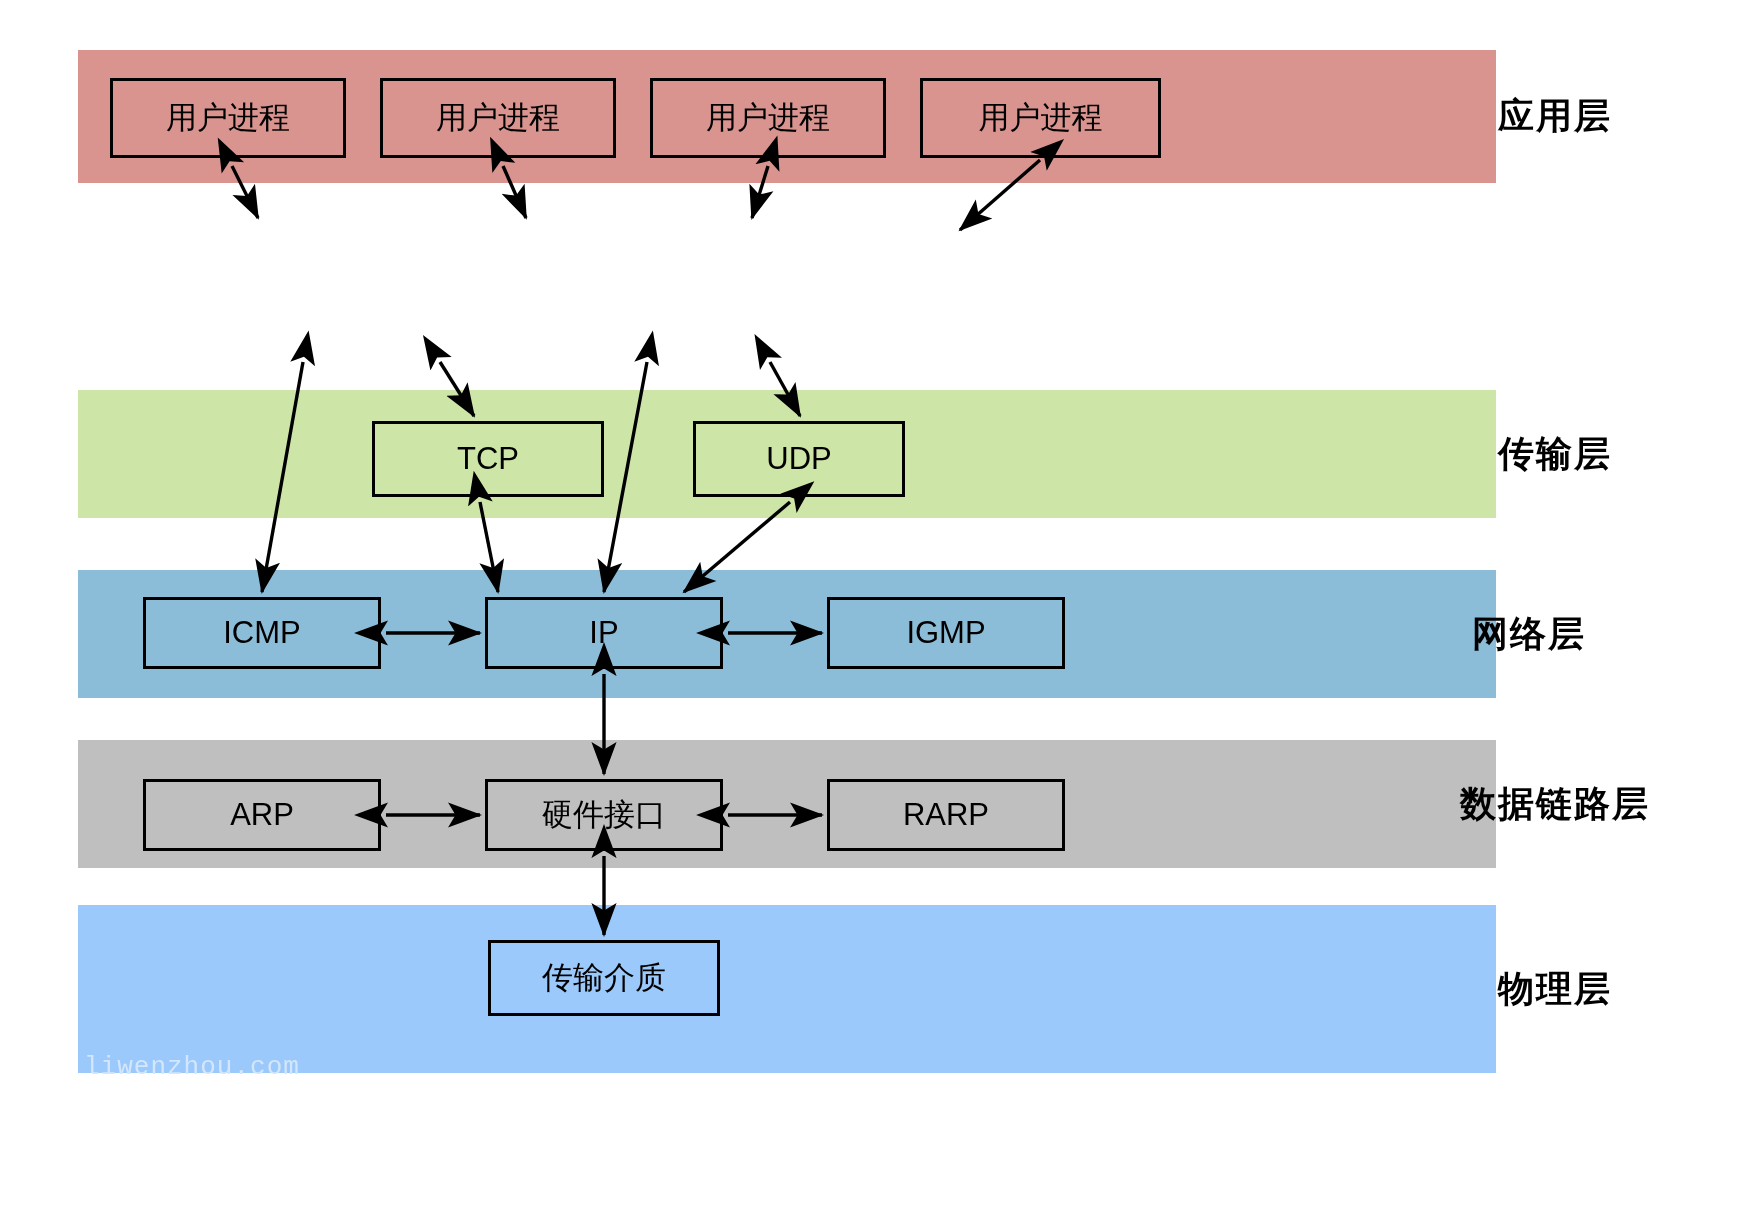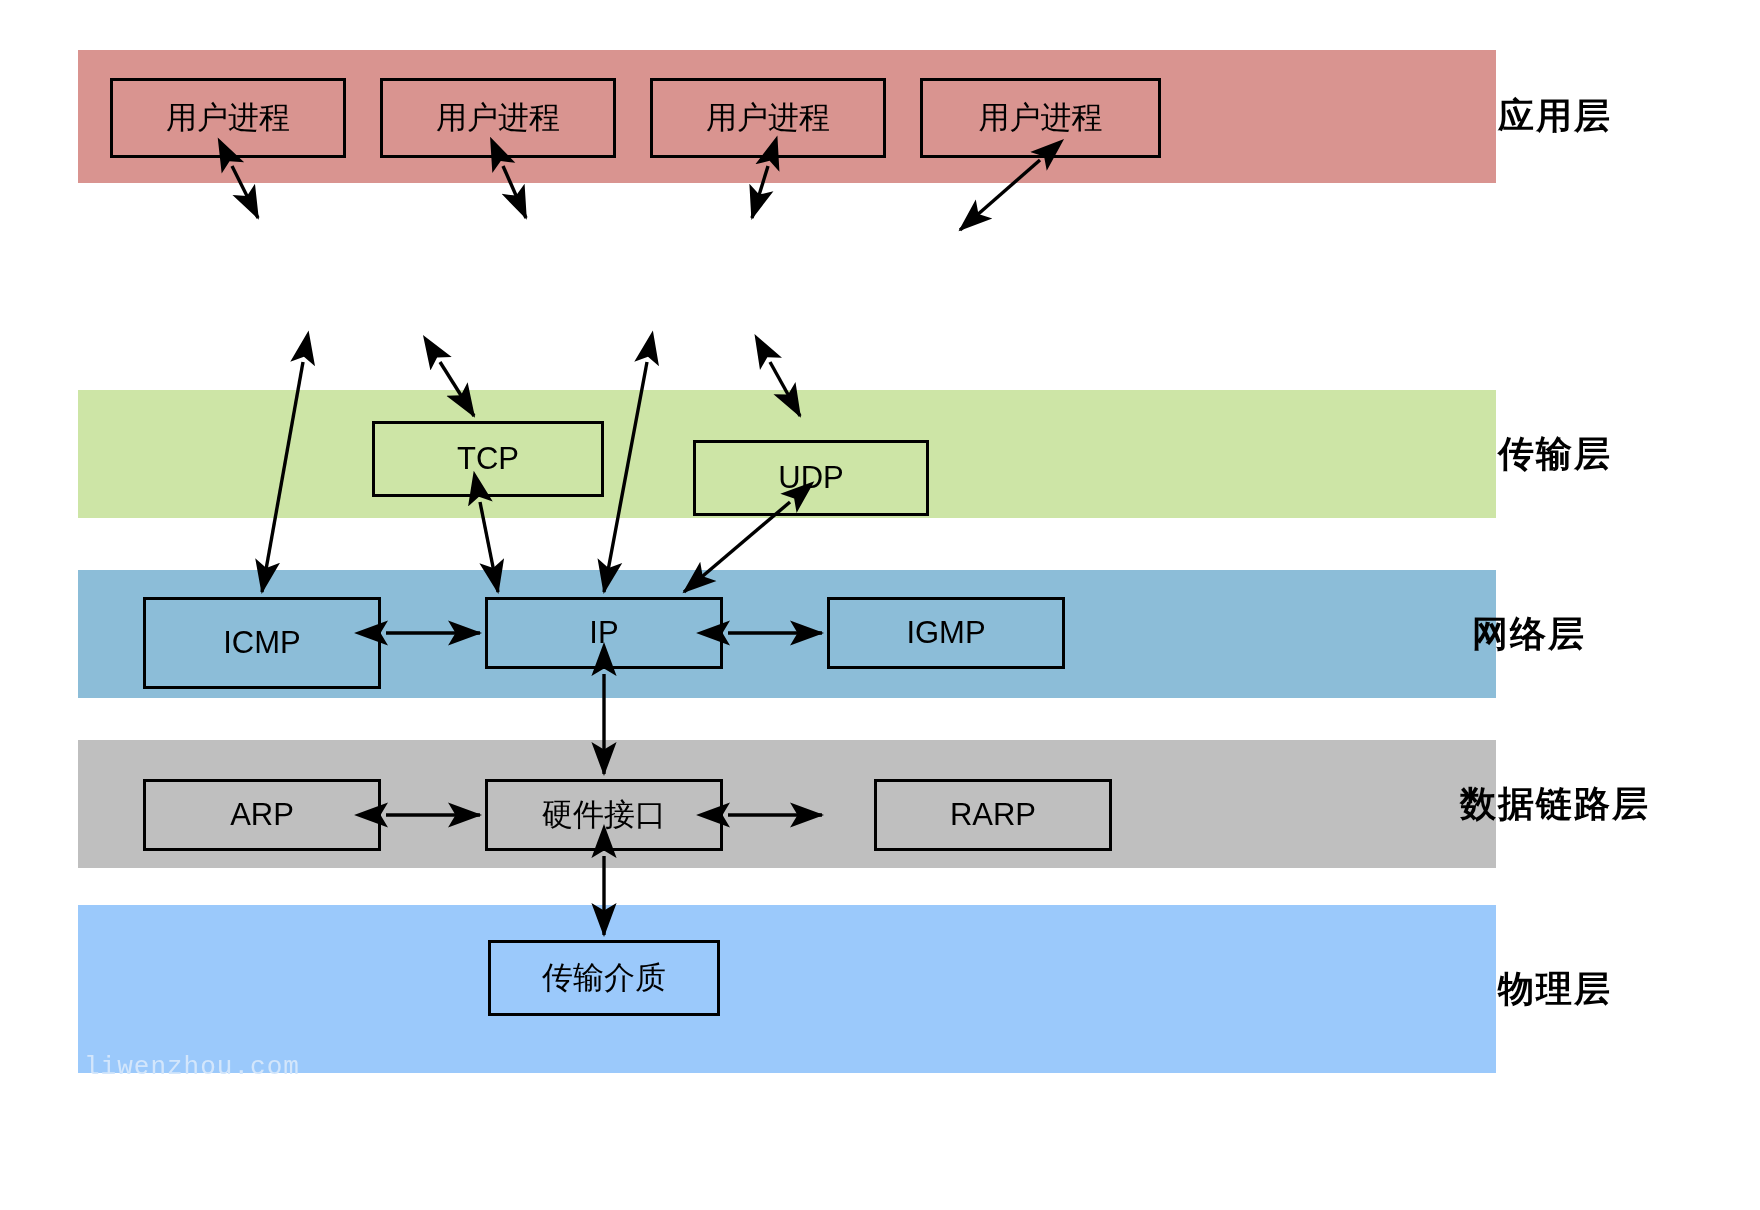--- a/index.html
+++ b/index.html
@@ -85,39 +85,39 @@
       </div>
       <div class="node cn" style="left: 650px; top: 78px; width: 236px; height: 80px;">
         <span>用户进程</span>
       </div>
       <div class="node cn" style="left: 920px; top: 78px; width: 241px; height: 80px;">
         <span>用户进程</span>
       </div>
       <div class="node" style="left: 372px; top: 421px; width: 232px; height: 76px;">
         <span>TCP</span>
       </div>
-      <div class="node" style="left: 693px; top: 440px; width: 236px; height: 76px; align-items: center;">
+      <div class="node" style="left: 693px; top: 421px; width: 212px; height: 76px; align-items: center;">
         <span>UDP</span>
       </div>
-      <div class="node" style="left: 143px; top: 597px; width: 238px; height: 92px;">
+      <div class="node" style="left: 143px; top: 597px; width: 238px; height: 72px;">
         <span>ICMP</span>
       </div>
       <div class="node" style="left: 485px; top: 597px; width: 238px; height: 72px; align-items: center;">
         <span>IP</span>
       </div>
       <div class="node" style="left: 827px; top: 597px; width: 238px; height: 72px;">
         <span>IGMP</span>
       </div>
       <div class="node" style="left: 143px; top: 779px; width: 238px; height: 72px; text-align: right;">
         <span>ARP</span>
       </div>
       <div class="node cn" style="left: 485px; top: 779px; width: 238px; height: 72px;">
         <span>硬件接口</span>
       </div>
-      <div class="node" style="left: 827px; top: 779px; width: 238px; height: 72px; margin-left: 47px;">
+      <div class="node" style="left: 827px; top: 779px; width: 238px; height: 72px;">
         <span>RARP</span>
       </div>
       <div class="node cn" style="left: 488px; top: 940px; width: 232px; height: 76px;">
         <span>传输介质</span>
       </div>
     </div>
 
   <div id="layer-titles">
       <div class="layer-title" style="left: 1555px; top: 50px; height: 133px; transform: translateX(-50%);">
         <span>应用层</span>

